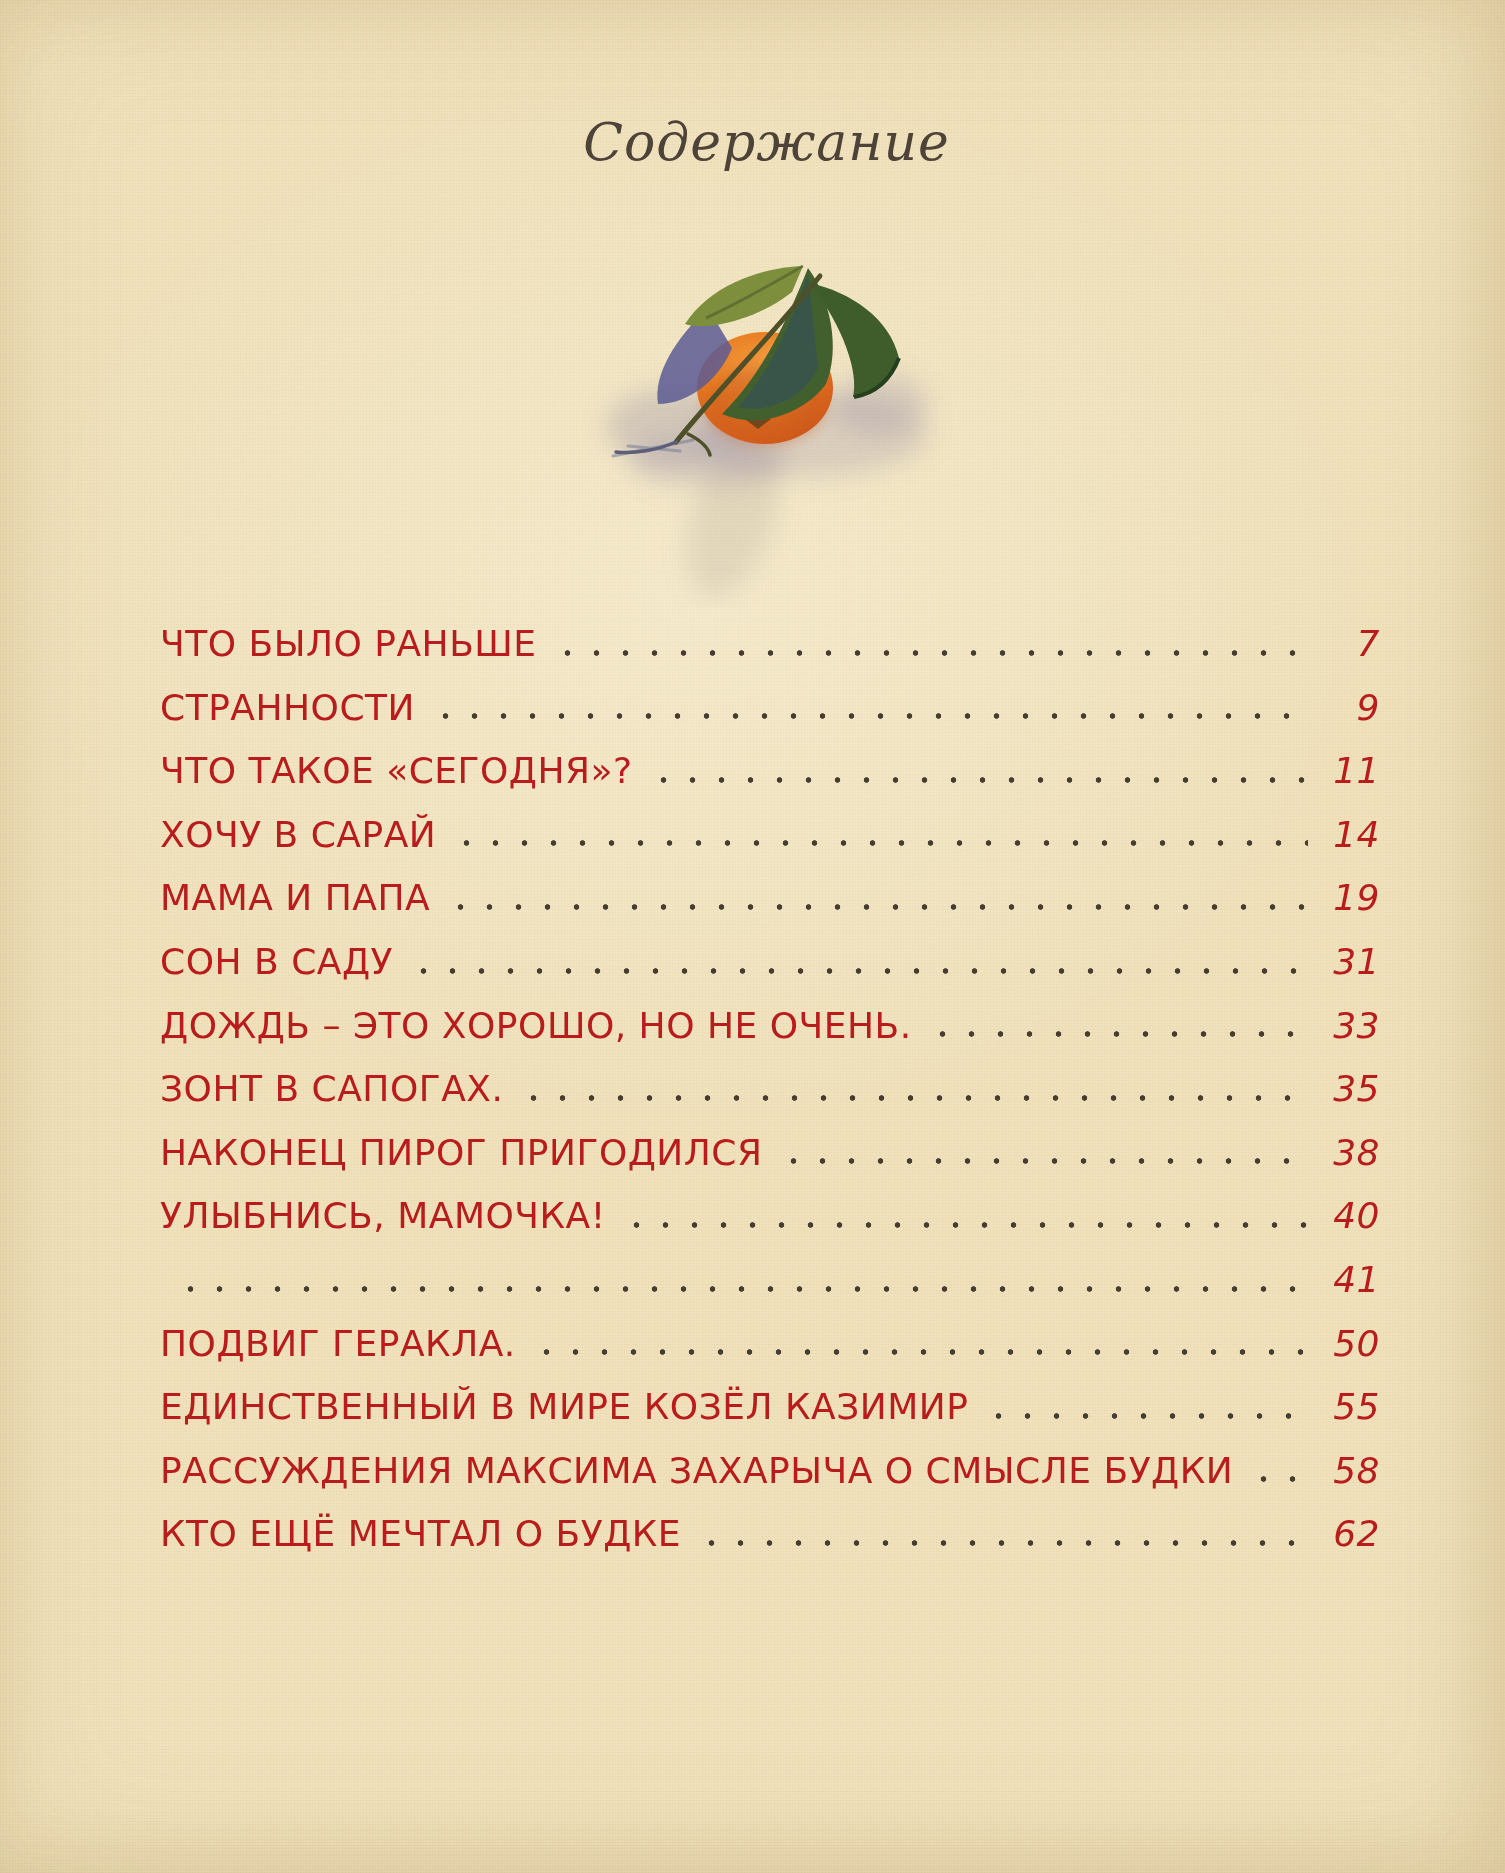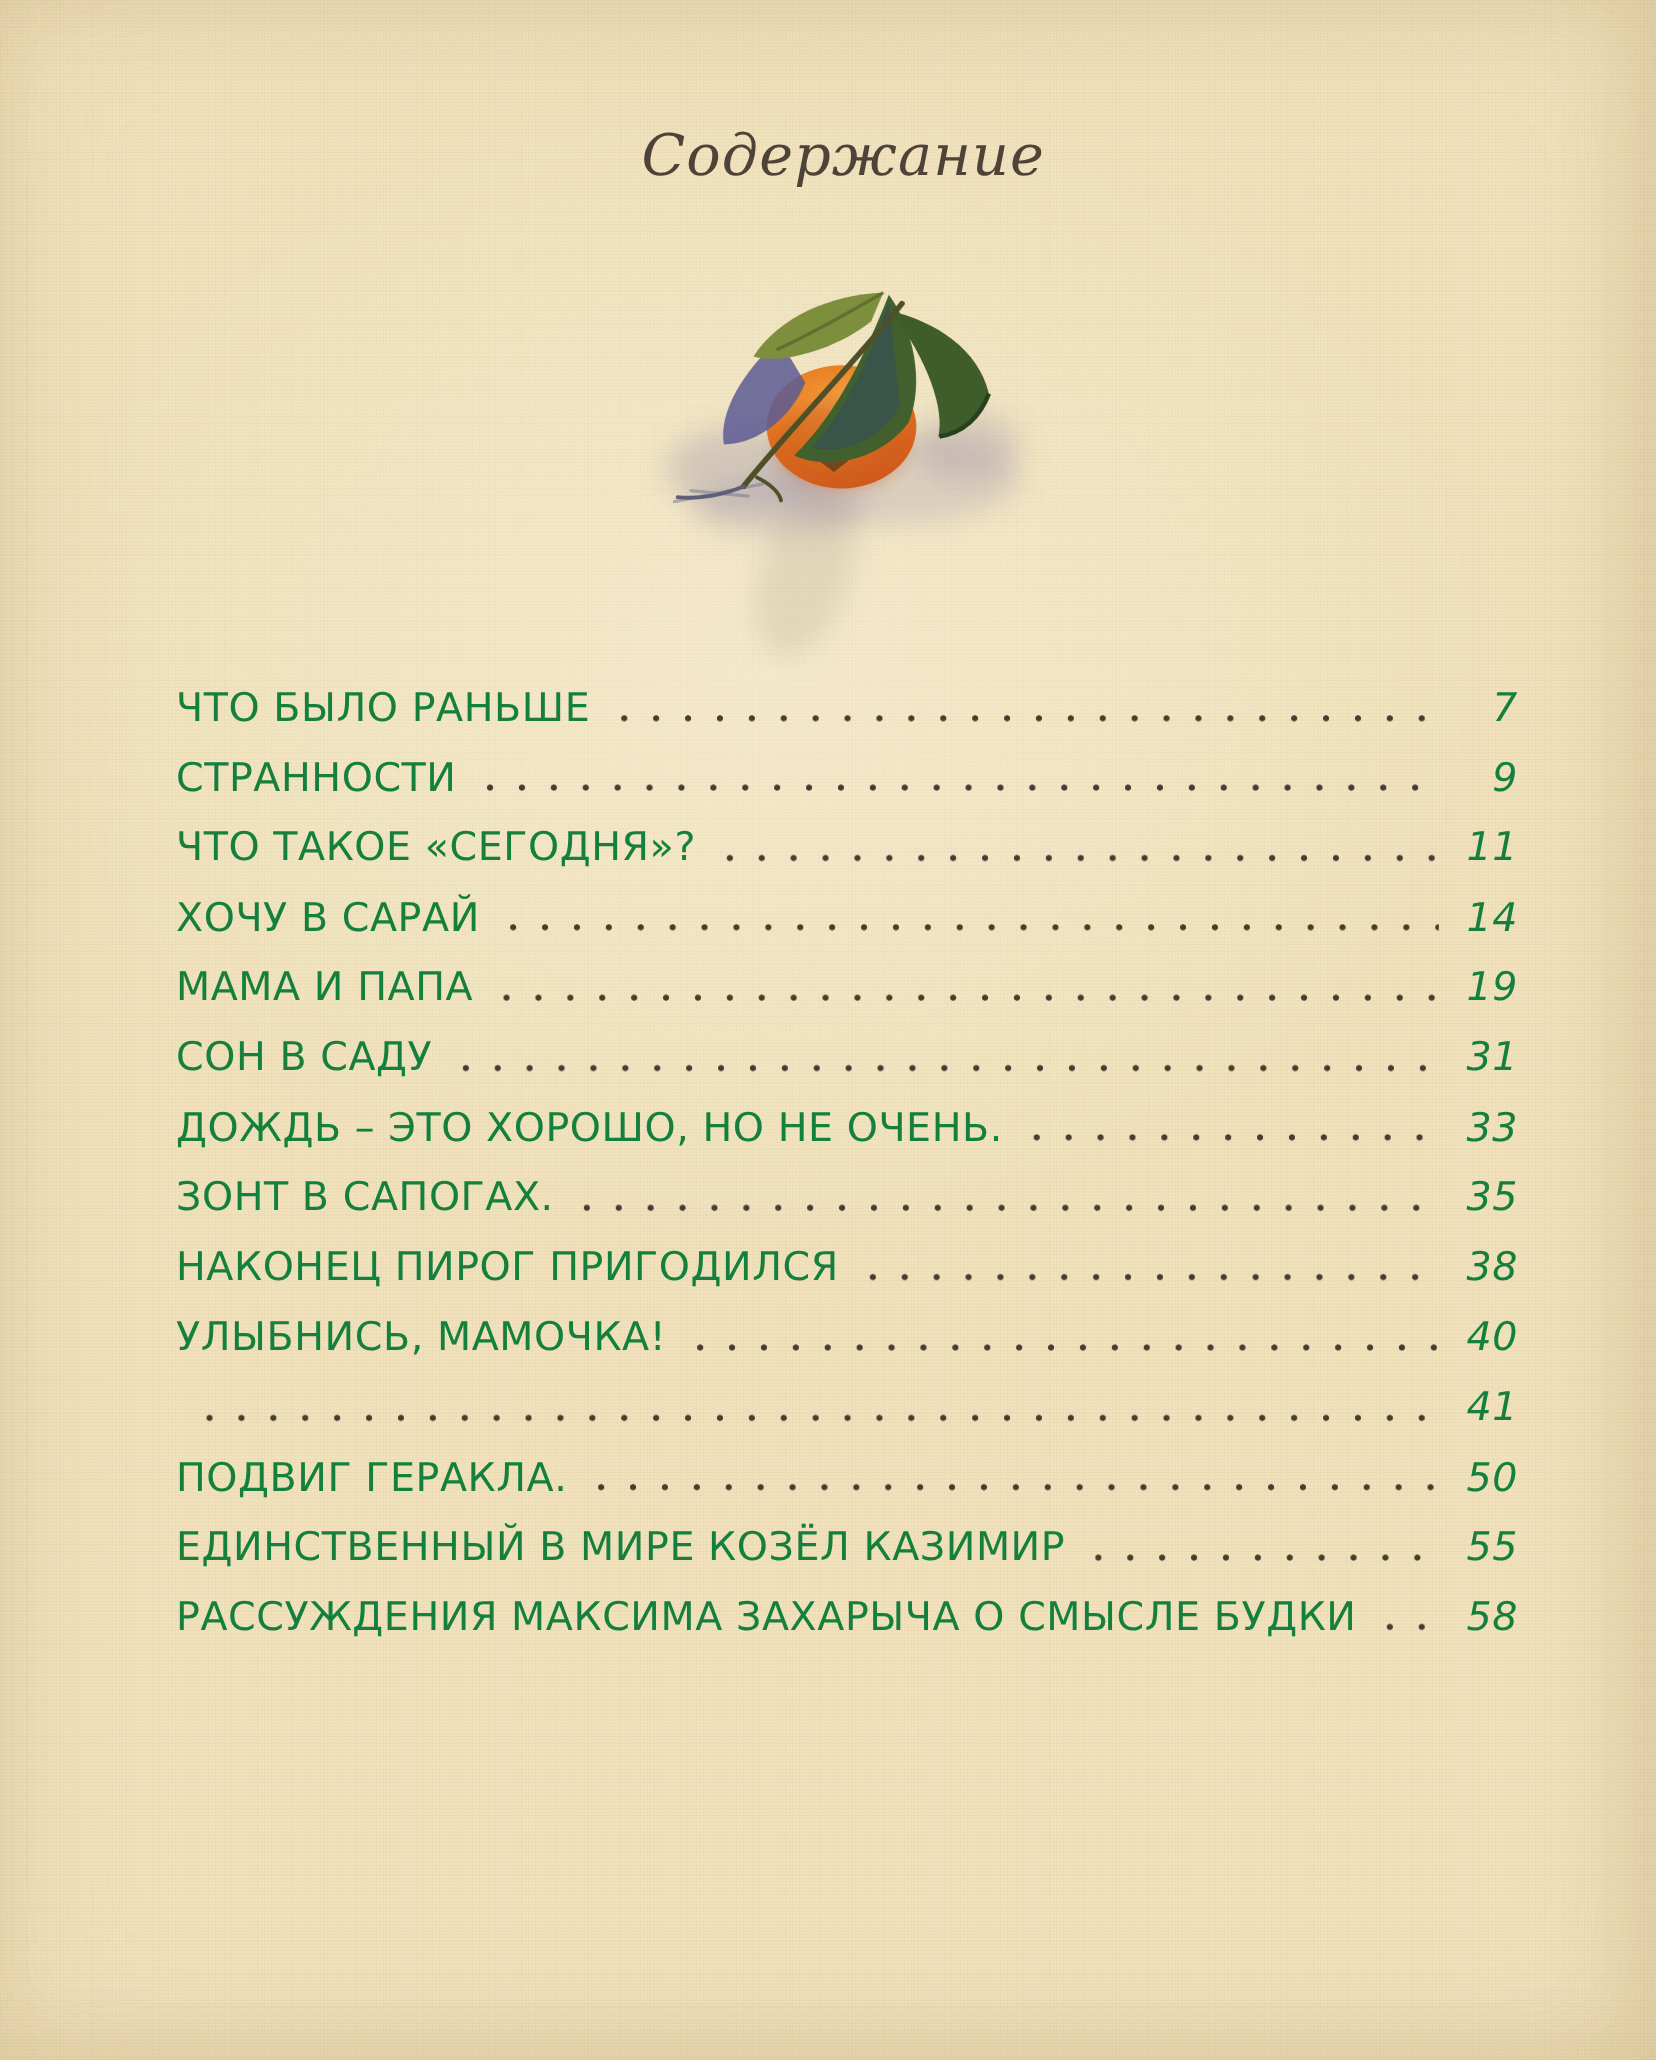--- a/index.html
+++ b/index.html
@@ -49,21 +49,21 @@
     width: 1220px;
   }
 
   .toc-row {
     display: flex;
     align-items: center;
     height: 63.6px;
     font-size: 36px;
     line-height: 63.6px;
     letter-spacing: 0.5px;
-    color: #15803d;
+    color: #b91c1c;
     white-space: nowrap;
   }
 
   .toc-row .entry-title {
     flex: 0 1 auto;
     overflow: hidden;
   }
 
   .toc-row .leader {
     flex: 1 1 40px;
@@ -221,13 +221,18 @@
     <span class="leader"></span>
     <span class="entry-page">55</span>
   </div>
 
   <div class="toc-row">
     <span class="entry-title">РАССУЖДЕНИЯ МАКСИМА ЗАХАРЫЧА О СМЫСЛЕ БУДКИ</span>
     <span class="leader"></span>
     <span class="entry-page">58</span>
   </div>
 
+  <div class="toc-row">
+    <span class="entry-title">КТО ЕЩЁ МЕЧТАЛ О БУДКЕ</span>
+    <span class="leader"></span>
+    <span class="entry-page">62</span>
+  </div>
 </div>
 
 </body></html>

